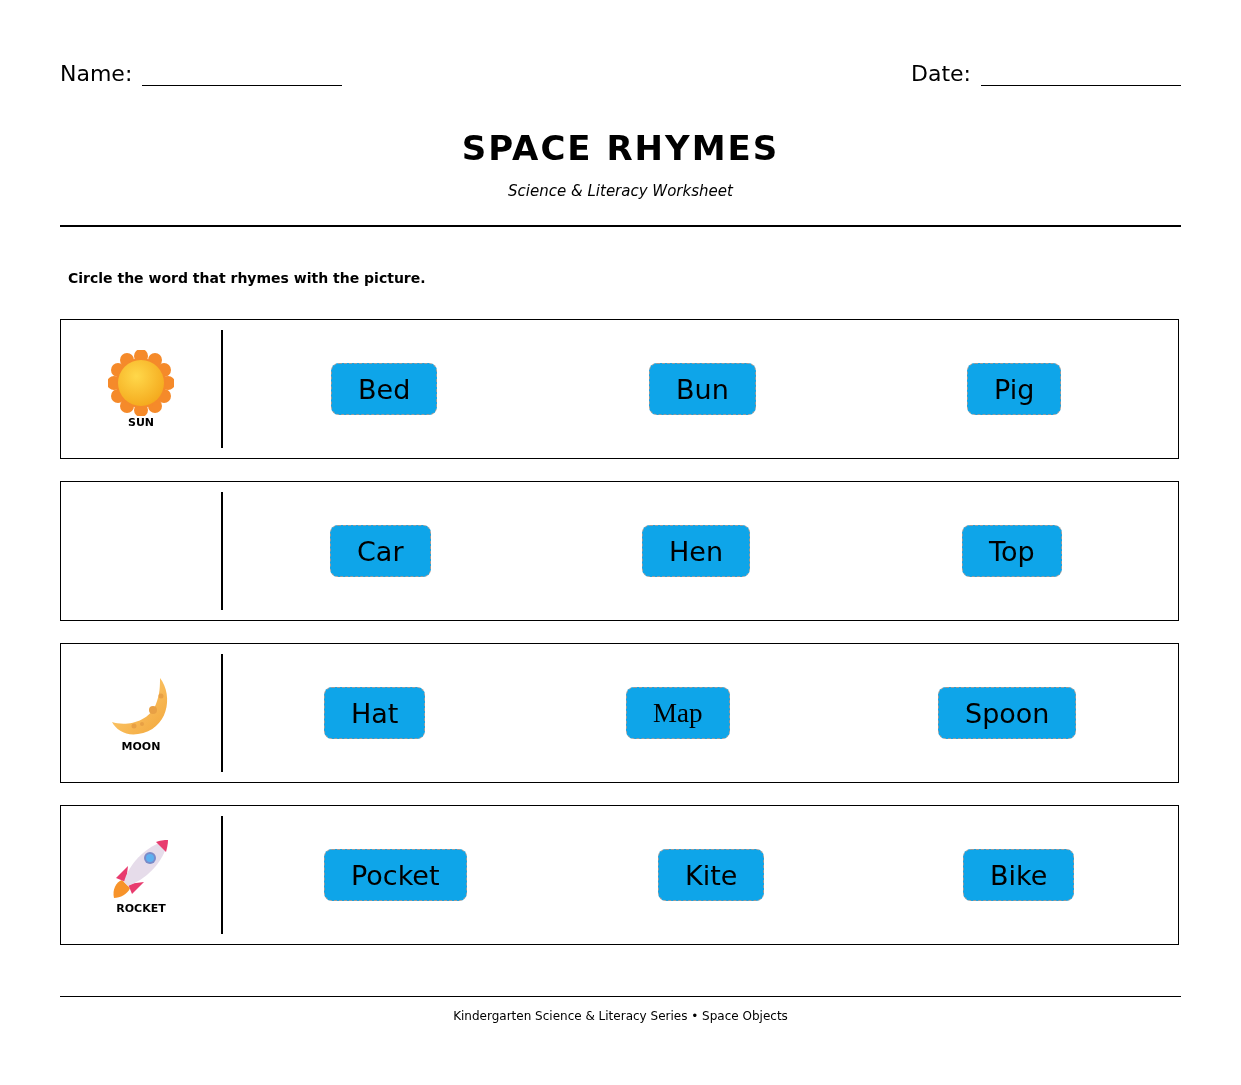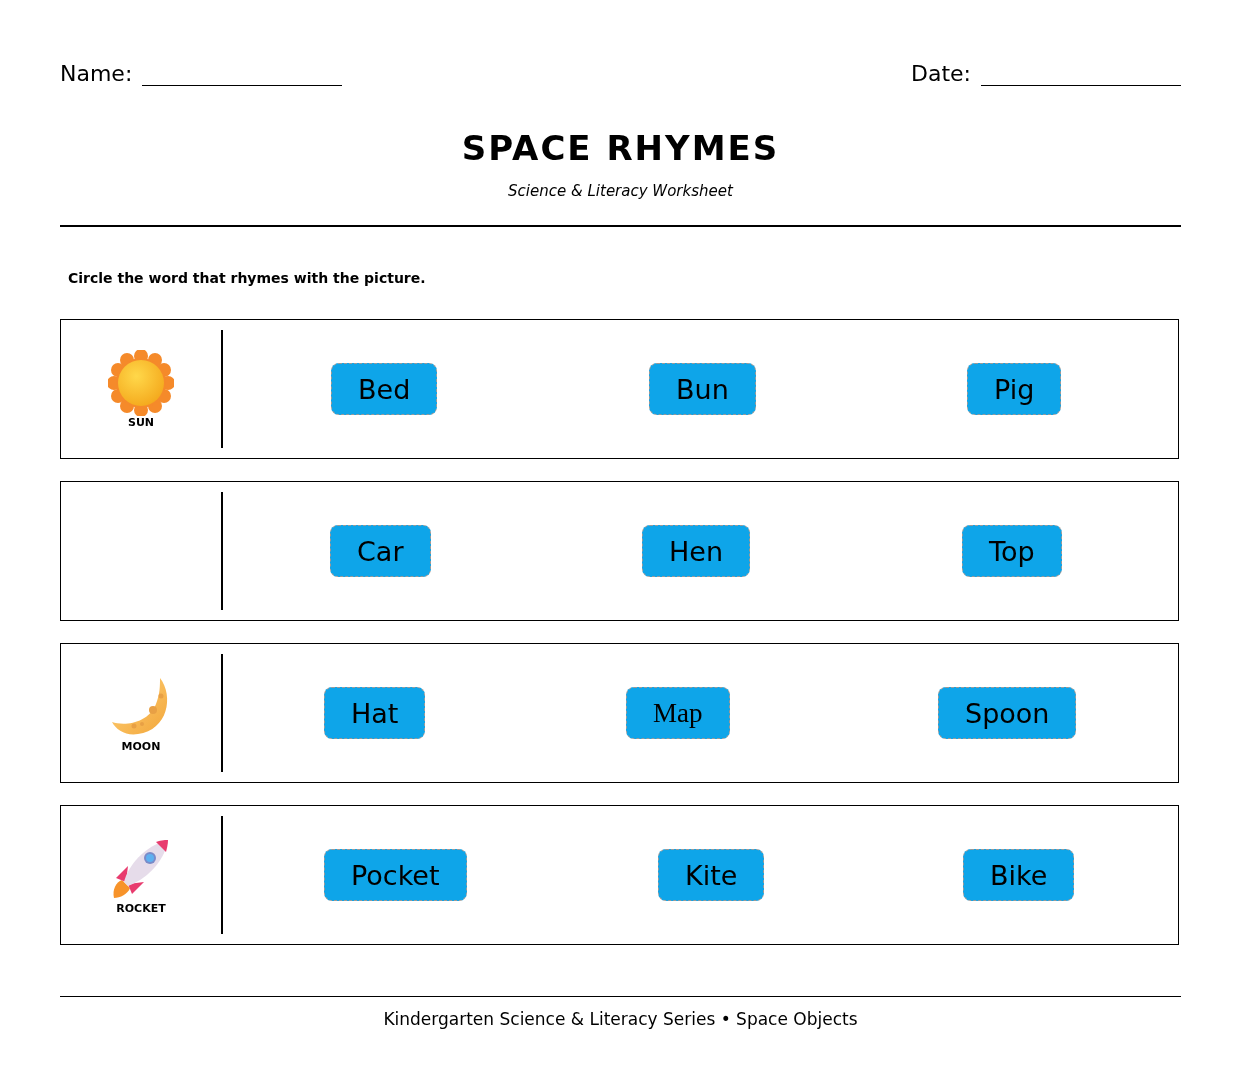--- a/index.html
+++ b/index.html
@@ -36,21 +36,21 @@
   .pic { width: 66px; height: 66px; display: flex; align-items: center; justify-content: center; }
   .pic-label { font-size: 11px; font-weight: bold; margin-top: 0; }
   .divider { position: absolute; left: 160px; top: 10px; bottom: 10px; border-left: 2px solid #000; }
   .choice {
     position: absolute; top: 43px; height: 52px; box-sizing: border-box;
     border: 1px dashed #999; border-radius: 8px; padding: 0 26px;
     display: flex; align-items: center; justify-content: center; font-size: 27px;
     background: #0ea5e9; cursor: pointer;
   }
   .rule-bottom { position: absolute; left: 60px; width: 1121px; top: 996px; border-top: 1.5px solid #000; }
-  .footer { position: absolute; left: 0; width: 100%; top: 1009px; text-align: center; font-size: 17px; }
+  .footer { position: absolute; left: 0; width: 100%; top: 1009px; text-align: center; font-size: 12px; }
 </style>
 </head>
 <body>
 
 <div class="field name-field">
   <span class="label">Name:</span>
   <span class="line"></span>
 </div>
 <div class="field date-field">
   <span class="label">Date:</span>

